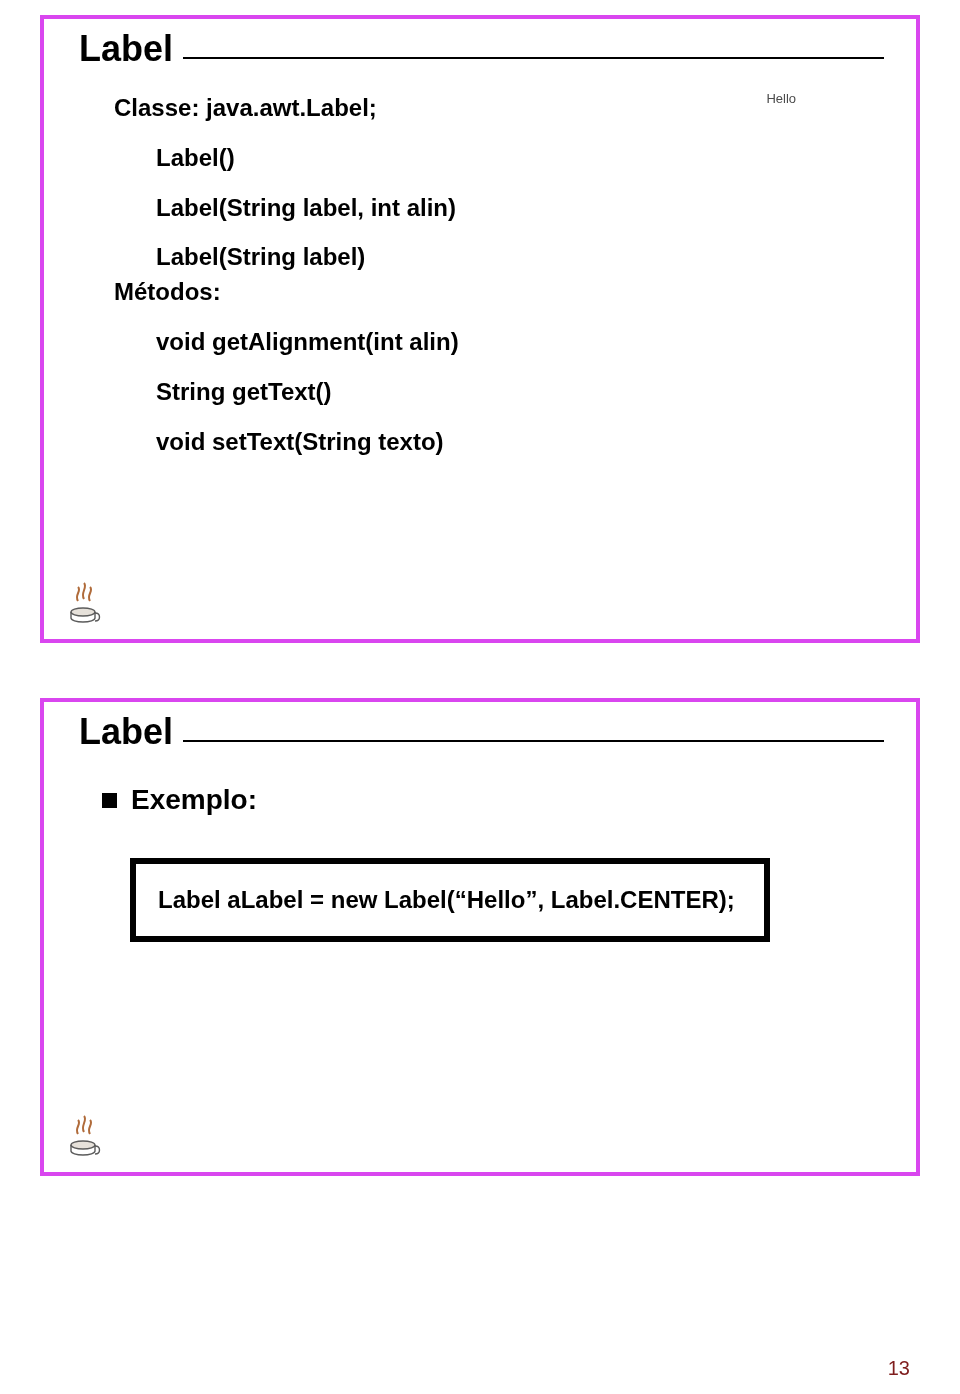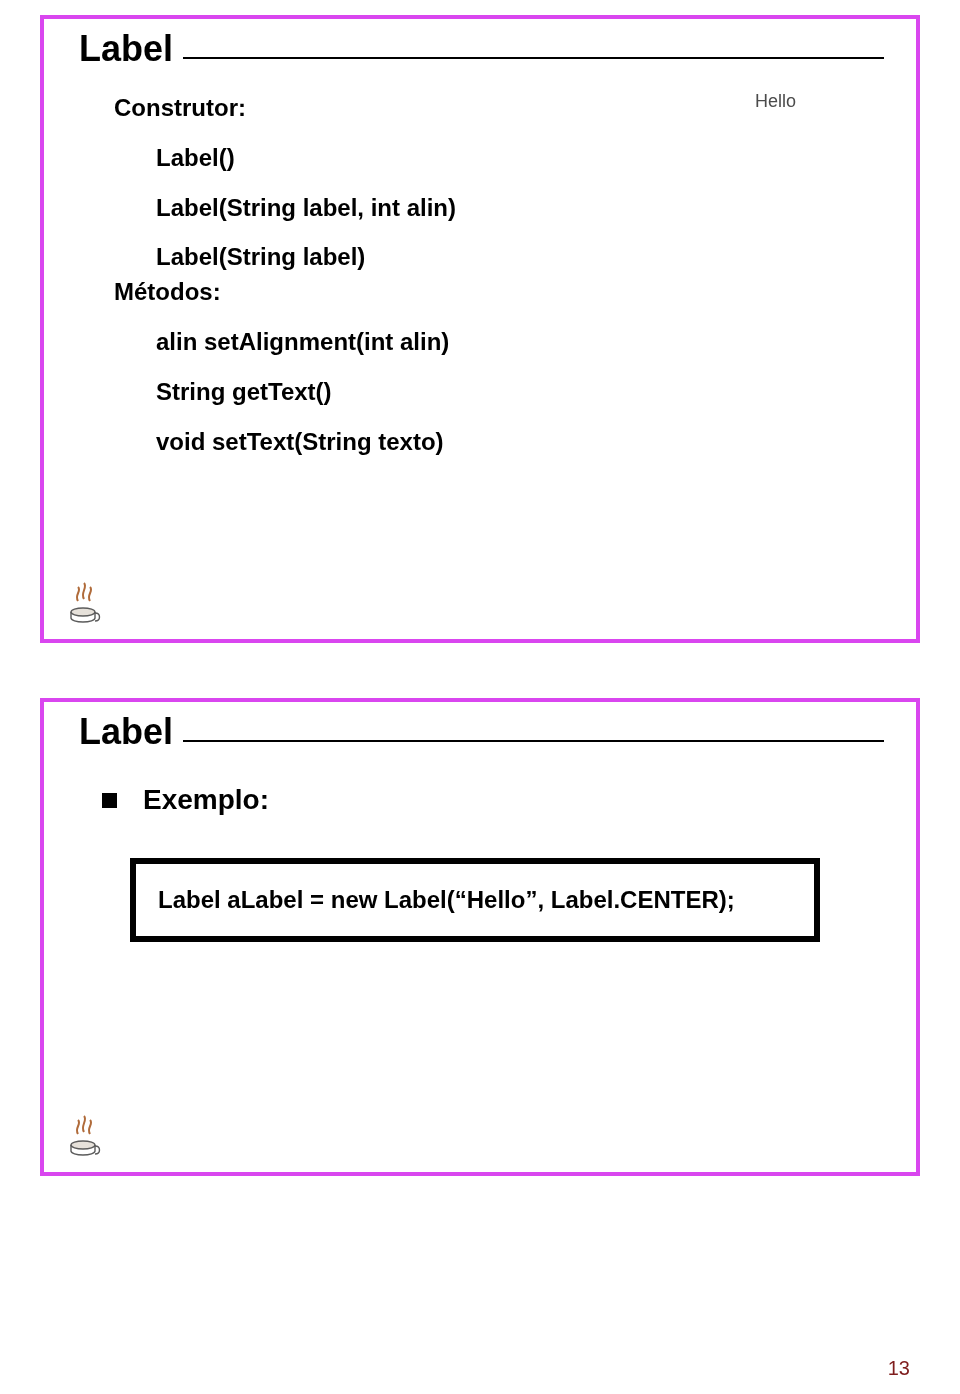--- a/index.html
+++ b/index.html
@@ -53,54 +53,53 @@
   }
   .s1-indent {
     padding-left: 42px;
     margin-top: 15px;
   }
   .hello-img {
     position: absolute;
     top: 32px;
     right: 120px;
     font-family: Arial, sans-serif;
-    font-size: 18px;
+    font-size: 13px;
     font-weight: normal;
     color: #4b4b4b;
     letter-spacing: 0;
   }
   .java-icon {
     position: absolute;
     left: 20px;
     bottom: 14px;
   }
 
   
   .s2-body {
     position: relative;
     padding: 42px 40px 230px 58px;
   }
   .s2-heading {
     font-size: 28px;
     font-weight: bold;
     display: flex;
     align-items: center;
-    gap: 12px;
   }
   .bullet-sq {
     width: 15px;
     height: 15px;
     background: #000;
     display: inline-block;
     margin-right: 14px;
     flex: 0 0 auto;
   }
   .code-box {
     margin: 42px 0 0 28px;
-    width: 690px;
+    width: 640px;
     border: 6px solid #000;
     padding: 20px 22px;
     font-family: Verdana, Geneva, sans-serif;
     font-size: 24px;
     font-weight: bold;
     line-height: 1.3;
     box-sizing: border-box;
   }
 
   .page-num {
@@ -123,26 +122,29 @@
   <div class="slide">
     <div class="title-wrap">
       <div class="title">Label</div>
       <div class="title-rule"></div>
     </div>
 
     <div class="s1-body">
       <div class="hello-img">Hello</div>
 
       <div class="s1-text">
-        <div>Construtor:</div>
+        <div>
+          <span>Classe:</span>
+          <span>java.awt.Label;</span>
+        </div>
         <div class="s1-indent">Label()</div>
         <div class="s1-indent">Label(String label, int alin)</div>
         <div class="s1-indent">Label(String label)</div>
         <div>Métodos:</div>
-        <div class="s1-indent">alin setAlignment(int alin)</div>
+        <div class="s1-indent">void getAlignment(int alin)</div>
         <div class="s1-indent">String getText()</div>
         <div class="s1-indent">void setText(String texto)</div>
       </div>
 
       <div class="java-icon">
         <svg class="java-svg" width="44" height="48" viewBox="0 0 44 48">
           <g fill="none" stroke="#5b5b5b" stroke-width="1.4">
             <ellipse cx="19" cy="35" rx="12" ry="4" fill="#e6e1da"></ellipse>
             <path d="M7 35 v6 a12 4 0 0 0 24 0 v-6"></path>
             <path d="M31 36 c6 0 6 8 0 8"></path>

